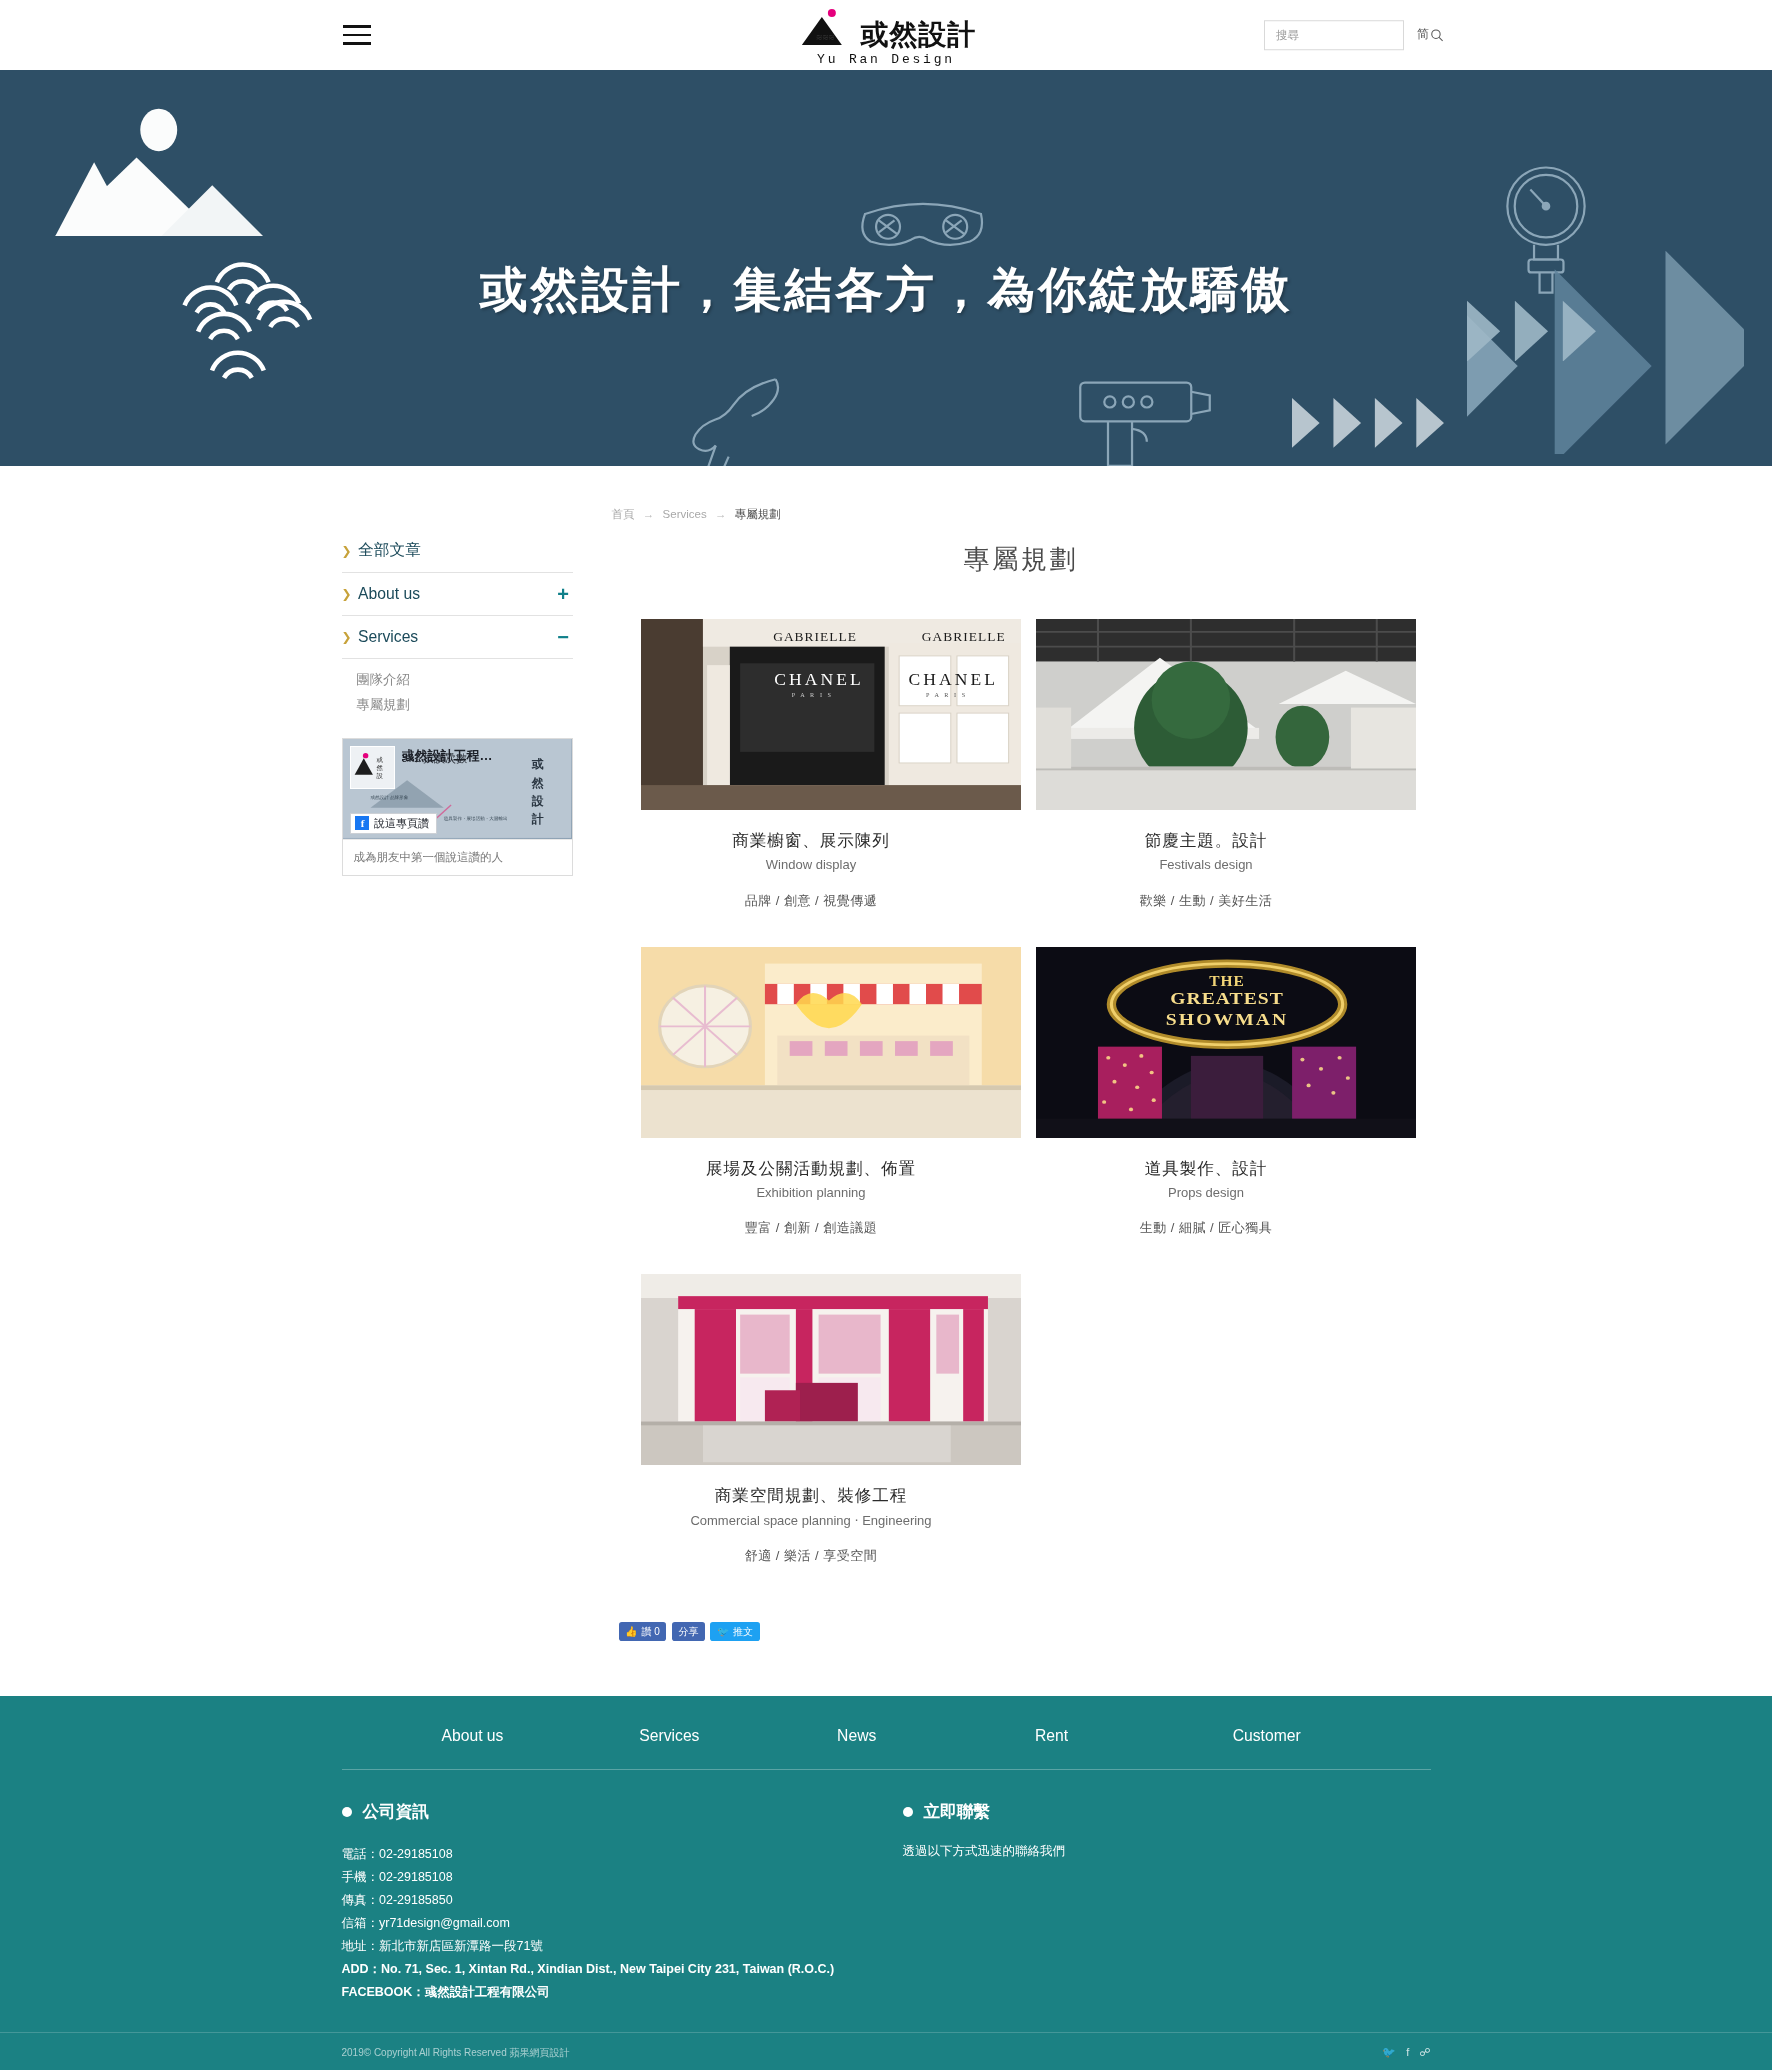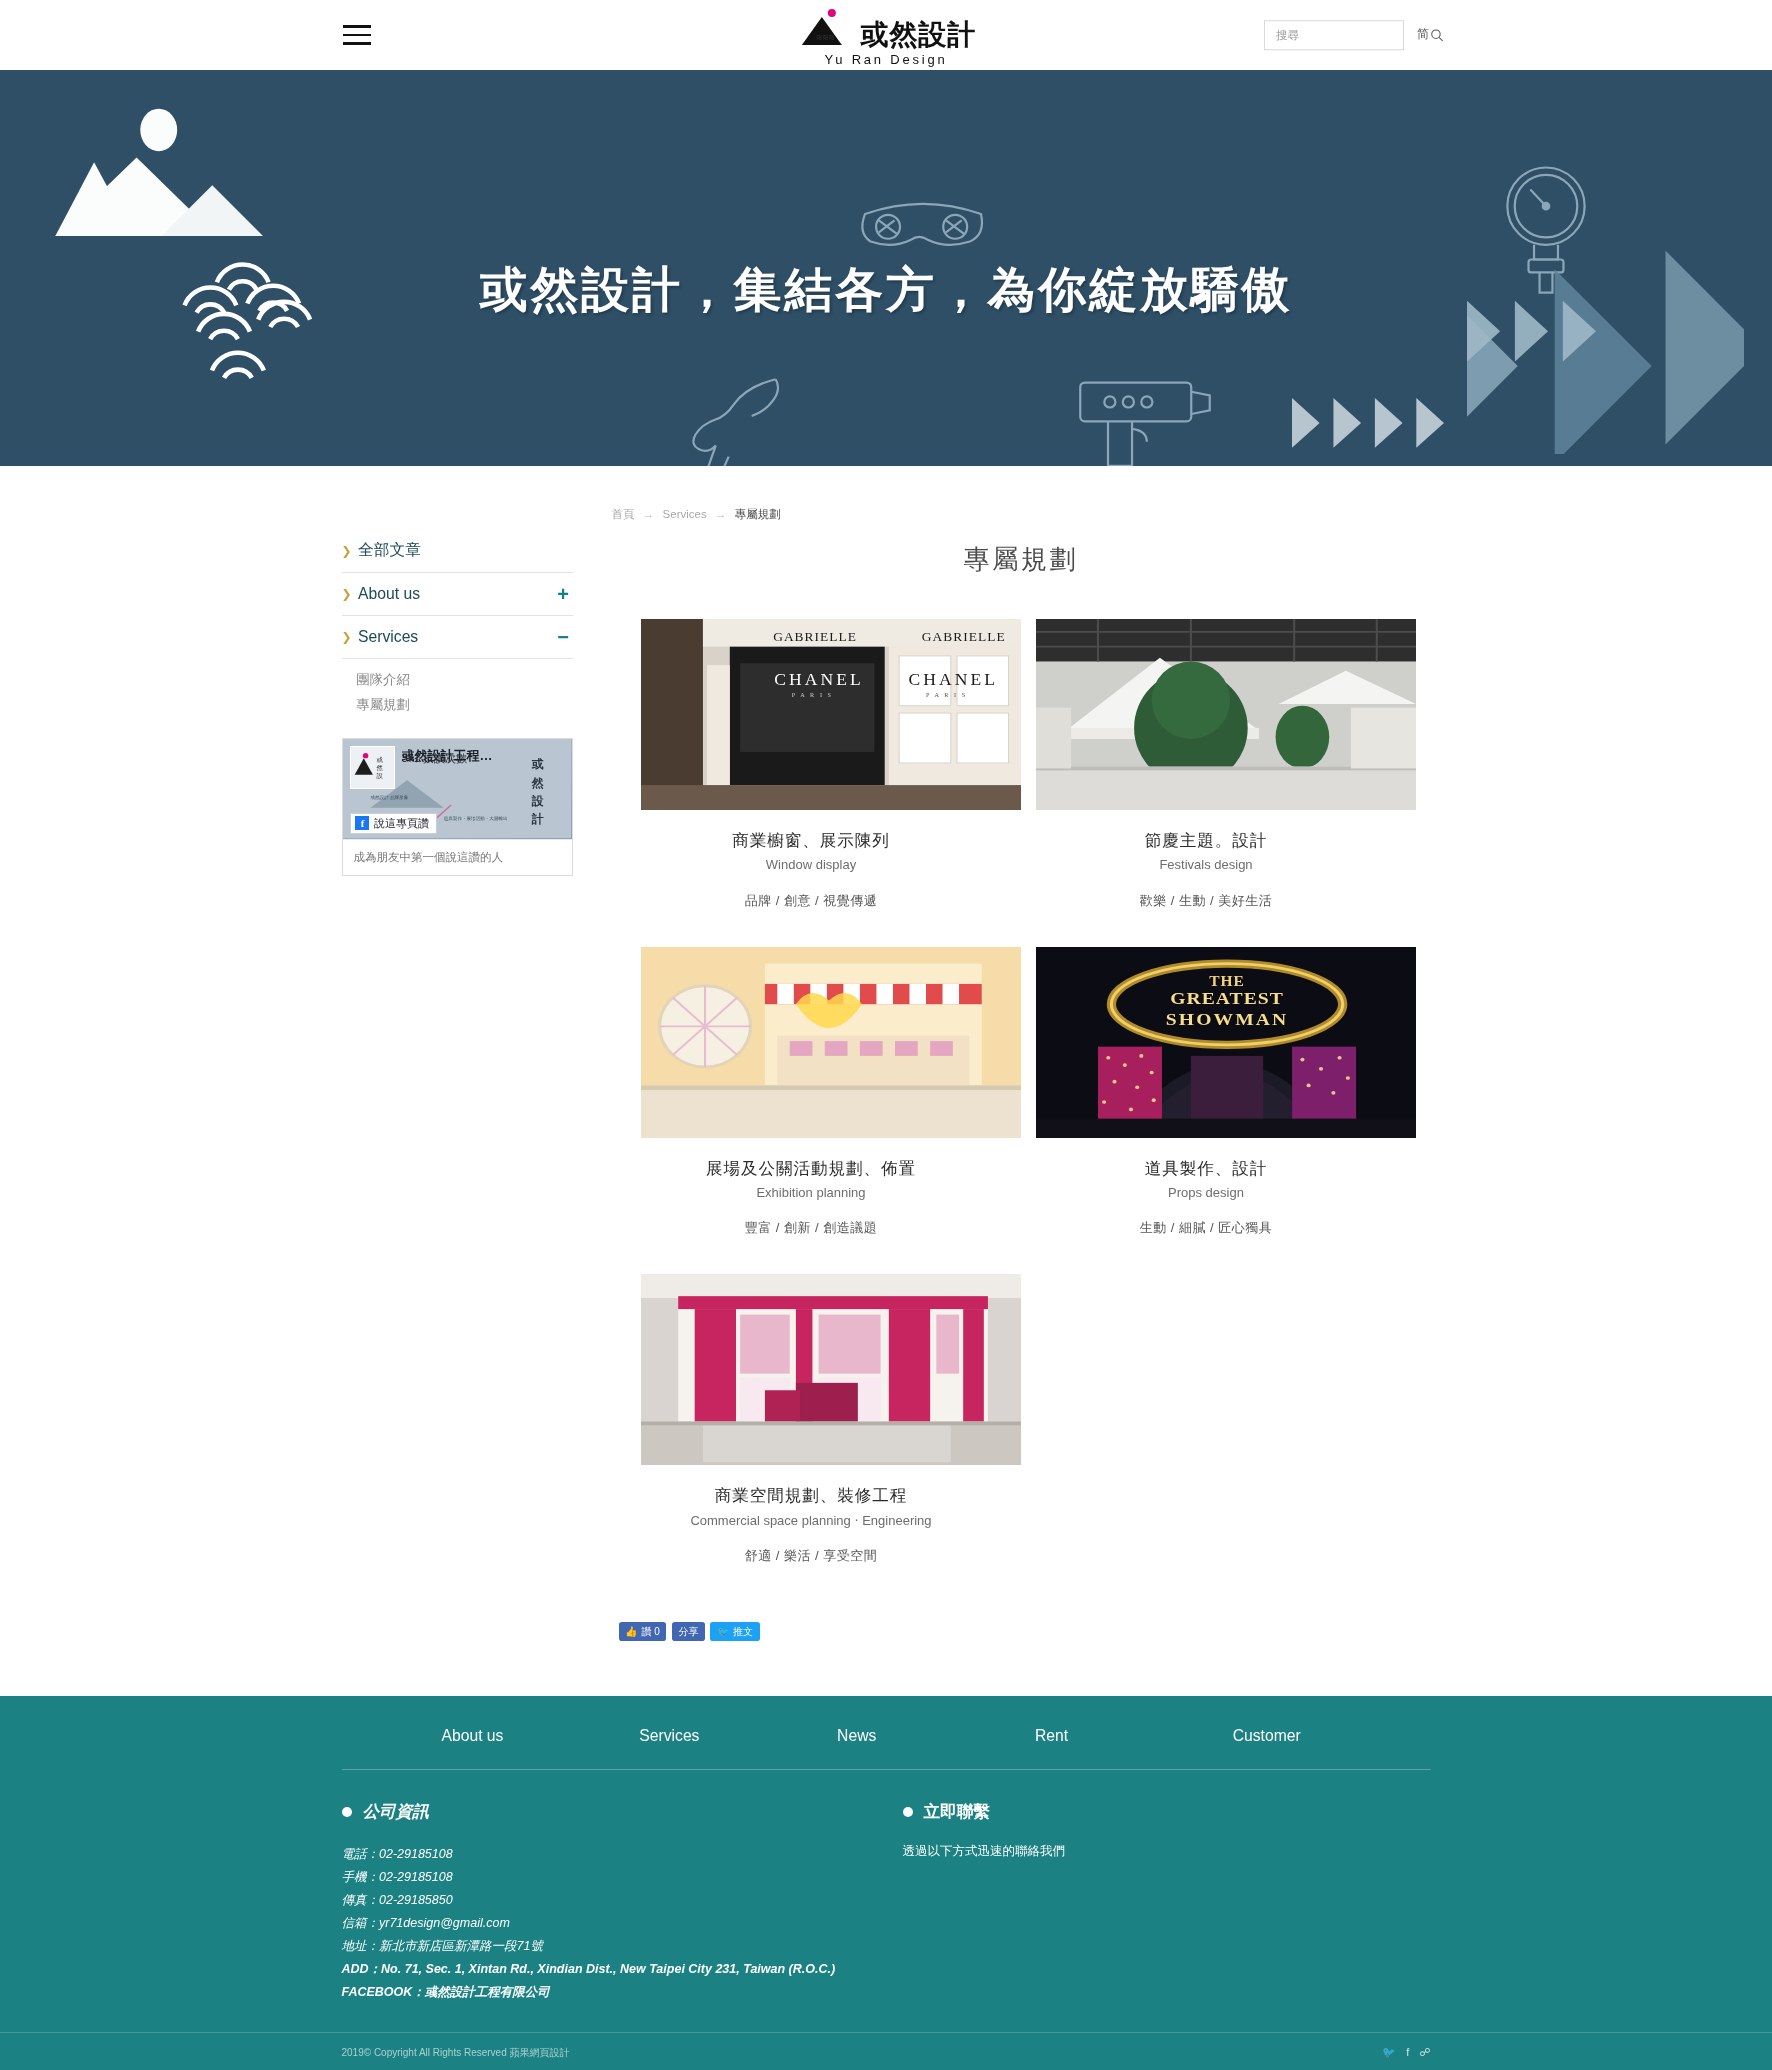--- a/index.html
+++ b/index.html
@@ -56,21 +56,21 @@
     border-right: 20px solid transparent;
     border-bottom: 28px solid #111;
   }
   .logo-waves { position: absolute; left: 20px; top: 28px; font-size: 8.3px; color: #333; letter-spacing: -0.9px; line-height: 5.5px;}
   .logo-cn {
     font-family: "DejaVu Sans", sans-serif;
     font-size: 28px; font-weight: 700; color: #111;
     letter-spacing: 0.9px; line-height: 1;
   }
   .logo-en {
-    font-family: Liberation Sans, sans-serif;
+    font-family: Liberation Mono, monospace;
     font-size: 13px; color: #111; letter-spacing: 2.8px; margin-top: 2.8px;
   }
 
   .search-area {
     position: absolute; right: 343px; top: 50%;
     transform: translateY(-50%);
     display: flex; align-items: center; gap: 13px;
   }
   .search-box {
     width: 140px; height: 29.5px;
@@ -252,21 +252,21 @@
     display: flex; gap: 0;
     padding-left: 100px;
     border-bottom: 0.9px solid rgba(255,255,255,.28);
     padding-bottom: 24px;
   }
   .footer-nav a {
     width: 198px; color: #fff; text-decoration: none;
     font-size: 15.7px; cursor: pointer;
   }
   .footer-cols { display: flex; padding-top: 31px; padding-bottom: 28px; }
-  .fcol-left { width: 535px; font-style: italic; }
+  .fcol-left { width: 535px; }
   .fcol-right { flex: 1; padding-left: 26px; }
   .fhead {
     display: flex; align-items: center; gap: 11px;
     font-size: 16.6px; font-weight: 700; margin-bottom: 20px;
   }
   .fdot { width: 10px; height: 10px; border-radius: 50%; background: #fff; flex: none; }
   .finfo-line { font-size: 12.5px; line-height: 23px; color: #fff; }
   .finfo-line.bold { font-weight: 700; }
   .fsub { font-size: 12.5px; margin-bottom: 20px; }
   .btn-grid {

